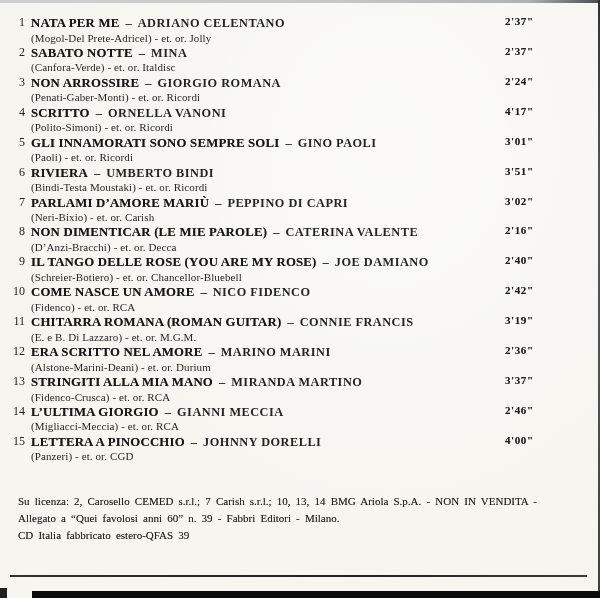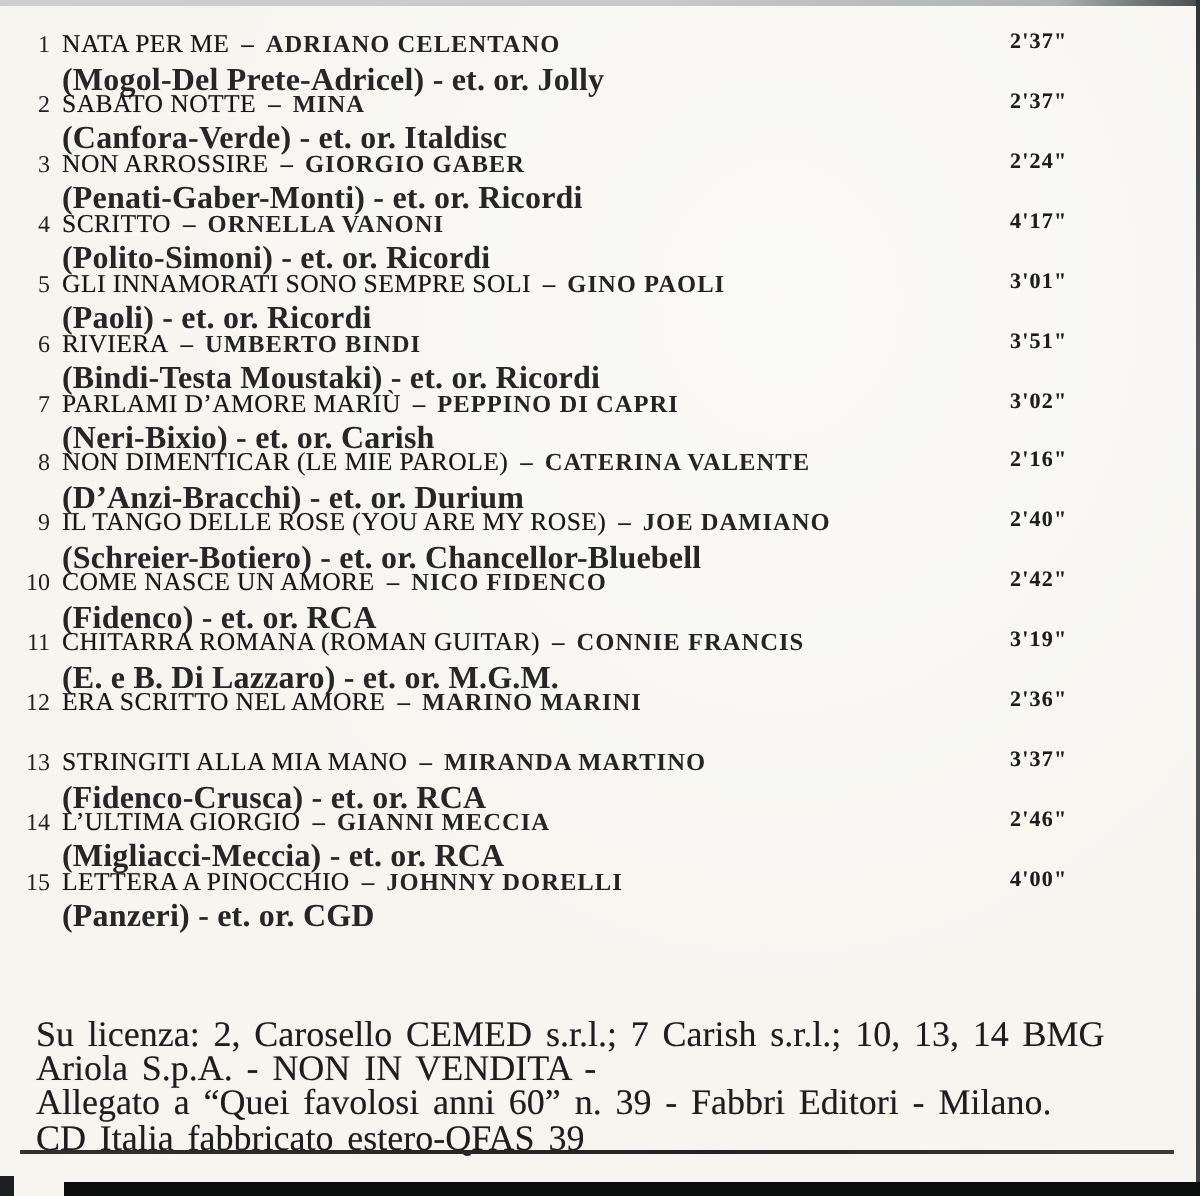--- a/index.html
+++ b/index.html
@@ -44,38 +44,38 @@
     margin: 0; padding: 0; list-style: none;
   }
   .track { position: relative; height: 29.93px; }
   .track .num {
     position: absolute; left: 5px; top: 2px; width: 20px;
     text-align: right; font-size: 12px; color: #222;
   }
   .track .main { position: absolute; left: 31px; top: 0; width: 450px; }
   .track .line1 { display: block; white-space: nowrap; }
   .track .title {
-    font-weight: 400; font-size: 12.8px; letter-spacing: 0.2px; color: #161616;
+    font-weight: 700; font-size: 12.8px; letter-spacing: 0.2px; color: #161616;
     text-shadow: 0 0 0.4px rgba(0,0,0,0.45);
   }
   .track .sep { font-weight: 700; font-size: 12.5px; margin: 0 6px; color: #202020; }
   .track .artist { font-weight: 700; font-size: 12.3px; letter-spacing: 0.5px; color: #242424; }
   .track .credit {
-    display: block; font-size: 16px; letter-spacing: 0.1px;
-    margin-top: 0.5px; color: #262626; font-weight: bold;
+    display: block; font-size: 11px; letter-spacing: 0.1px;
+    margin-top: 0.5px; color: #262626;
   }
   .track .time {
     position: absolute; left: 505px; top: 2px;
     font-size: 11px; font-weight: 600; letter-spacing: 0.6px; color: #1d1d1d;
     text-shadow: 0 0 0.3px rgba(0,0,0,0.4);
   }
   
   .footer {
-    position: absolute; left: 18px; top: 509px; width: 566px;
-    font-size: 18px; line-height: 17.2px; word-spacing: 2.4px;
+    position: absolute; left: 18px; top: 493px; width: 566px;
+    font-size: 11px; line-height: 17.2px; word-spacing: 2.4px;
     color: #1d1d1d; text-shadow: 0 0 0.35px rgba(0,0,0,0.4);
   }
 </style>
 </head>
 <body>
 
 <div class="page">
   <div class="top-edge"></div>
   <div class="right-edge"></div>
 
@@ -99,21 +99,21 @@
         </span>
         <span class="credit">(Canfora-Verde) - et. or. Italdisc</span>
       </span>
       <span class="time">2'37"</span>
     </li>
 
     <li class="track">
       <span class="num">3</span>
       <span class="main">
         <span class="line1">
-          <span class="title">NON ARROSSIRE</span><span class="sep">–</span><span class="artist">GIORGIO GABER</span>
+          <span class="title">NON ARROSSIRE</span><span class="sep">–</span><span class="artist">GIORGIO ROMANA</span>
         </span>
         <span class="credit">(Penati-Gaber-Monti) - et. or. Ricordi</span>
       </span>
       <span class="time">2'24"</span>
     </li>
 
     <li class="track">
       <span class="num">4</span>
       <span class="main">
         <span class="line1">
@@ -156,21 +156,21 @@
       </span>
       <span class="time">3'02"</span>
     </li>
 
     <li class="track">
       <span class="num">8</span>
       <span class="main">
         <span class="line1">
           <span class="title">NON DIMENTICAR (LE MIE PAROLE)</span><span class="sep">–</span><span class="artist">CATERINA VALENTE</span>
         </span>
-        <span class="credit">(D’Anzi-Bracchi) - et. or. Durium</span>
+        <span class="credit">(D’Anzi-Bracchi) - et. or. Decca</span>
       </span>
       <span class="time">2'16"</span>
     </li>
 
     <li class="track">
       <span class="num">9</span>
       <span class="main">
         <span class="line1">
           <span class="title">IL TANGO DELLE ROSE (YOU ARE MY ROSE)</span><span class="sep">–</span><span class="artist">JOE DAMIANO</span>
         </span>
@@ -200,20 +200,21 @@
       </span>
       <span class="time">3'19"</span>
     </li>
 
     <li class="track">
       <span class="num">12</span>
       <span class="main">
         <span class="line1">
           <span class="title">ERA SCRITTO NEL AMORE</span><span class="sep">–</span><span class="artist">MARINO MARINI</span>
         </span>
+        <span class="credit">(Alstone-Marini-Deani) - et. or. Durium</span>
       </span>
       <span class="time">2'36"</span>
     </li>
 
     <li class="track">
       <span class="num">13</span>
       <span class="main">
         <span class="line1">
           <span class="title">STRINGITI ALLA MIA MANO</span><span class="sep">–</span><span class="artist">MIRANDA MARTINO</span>
         </span>

